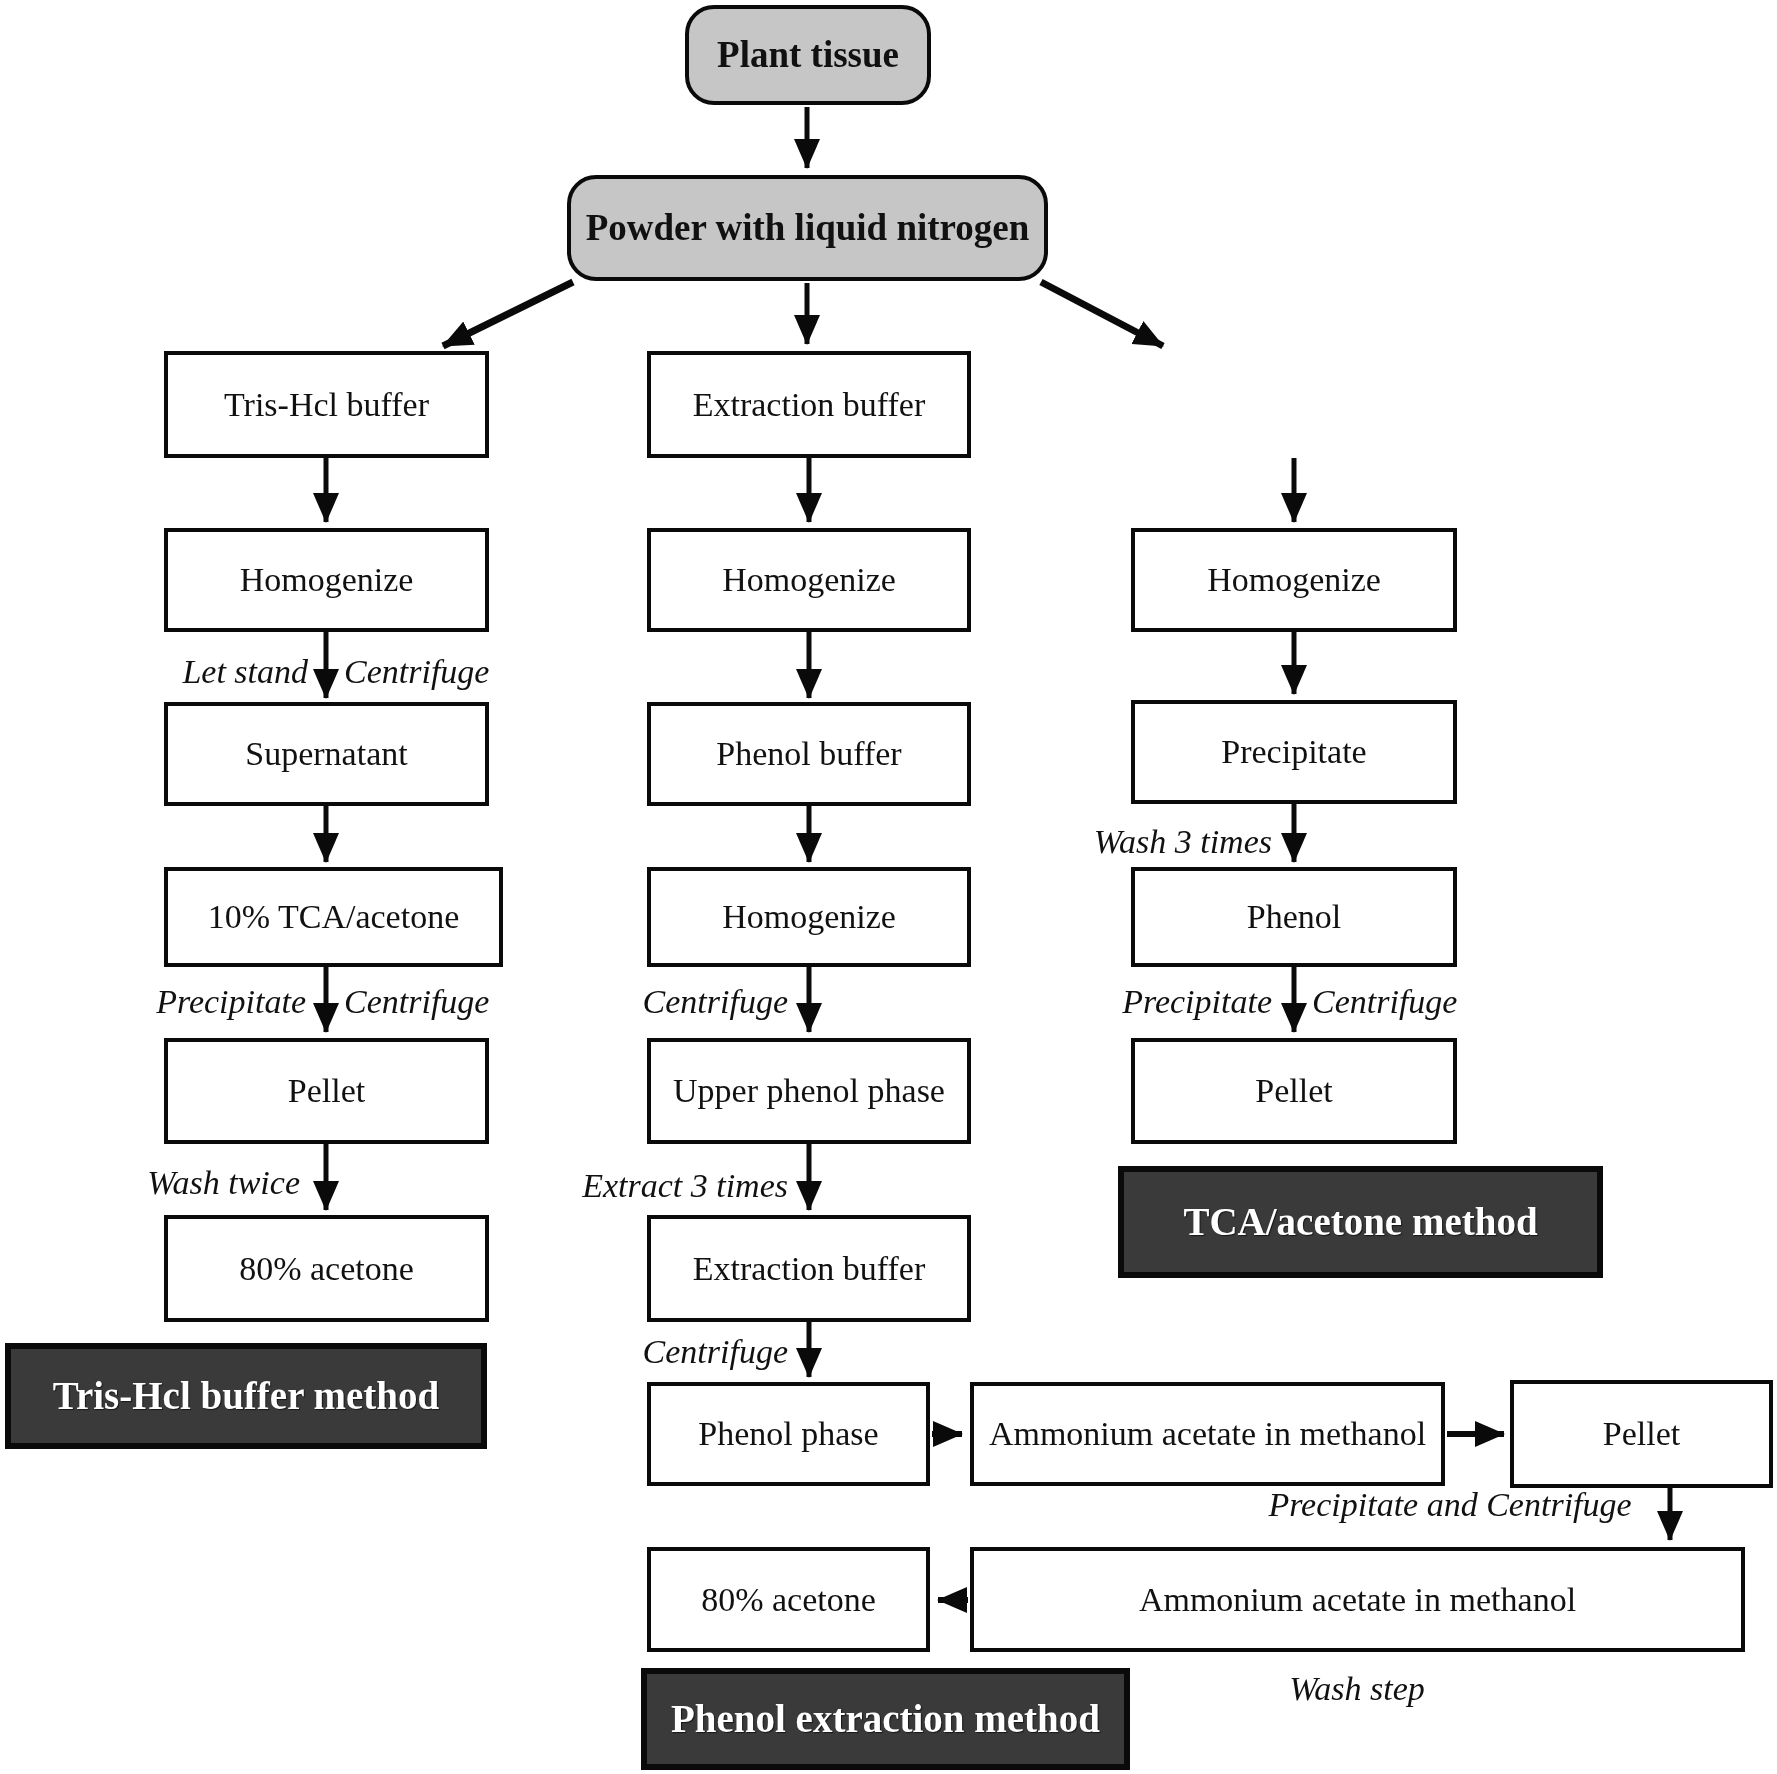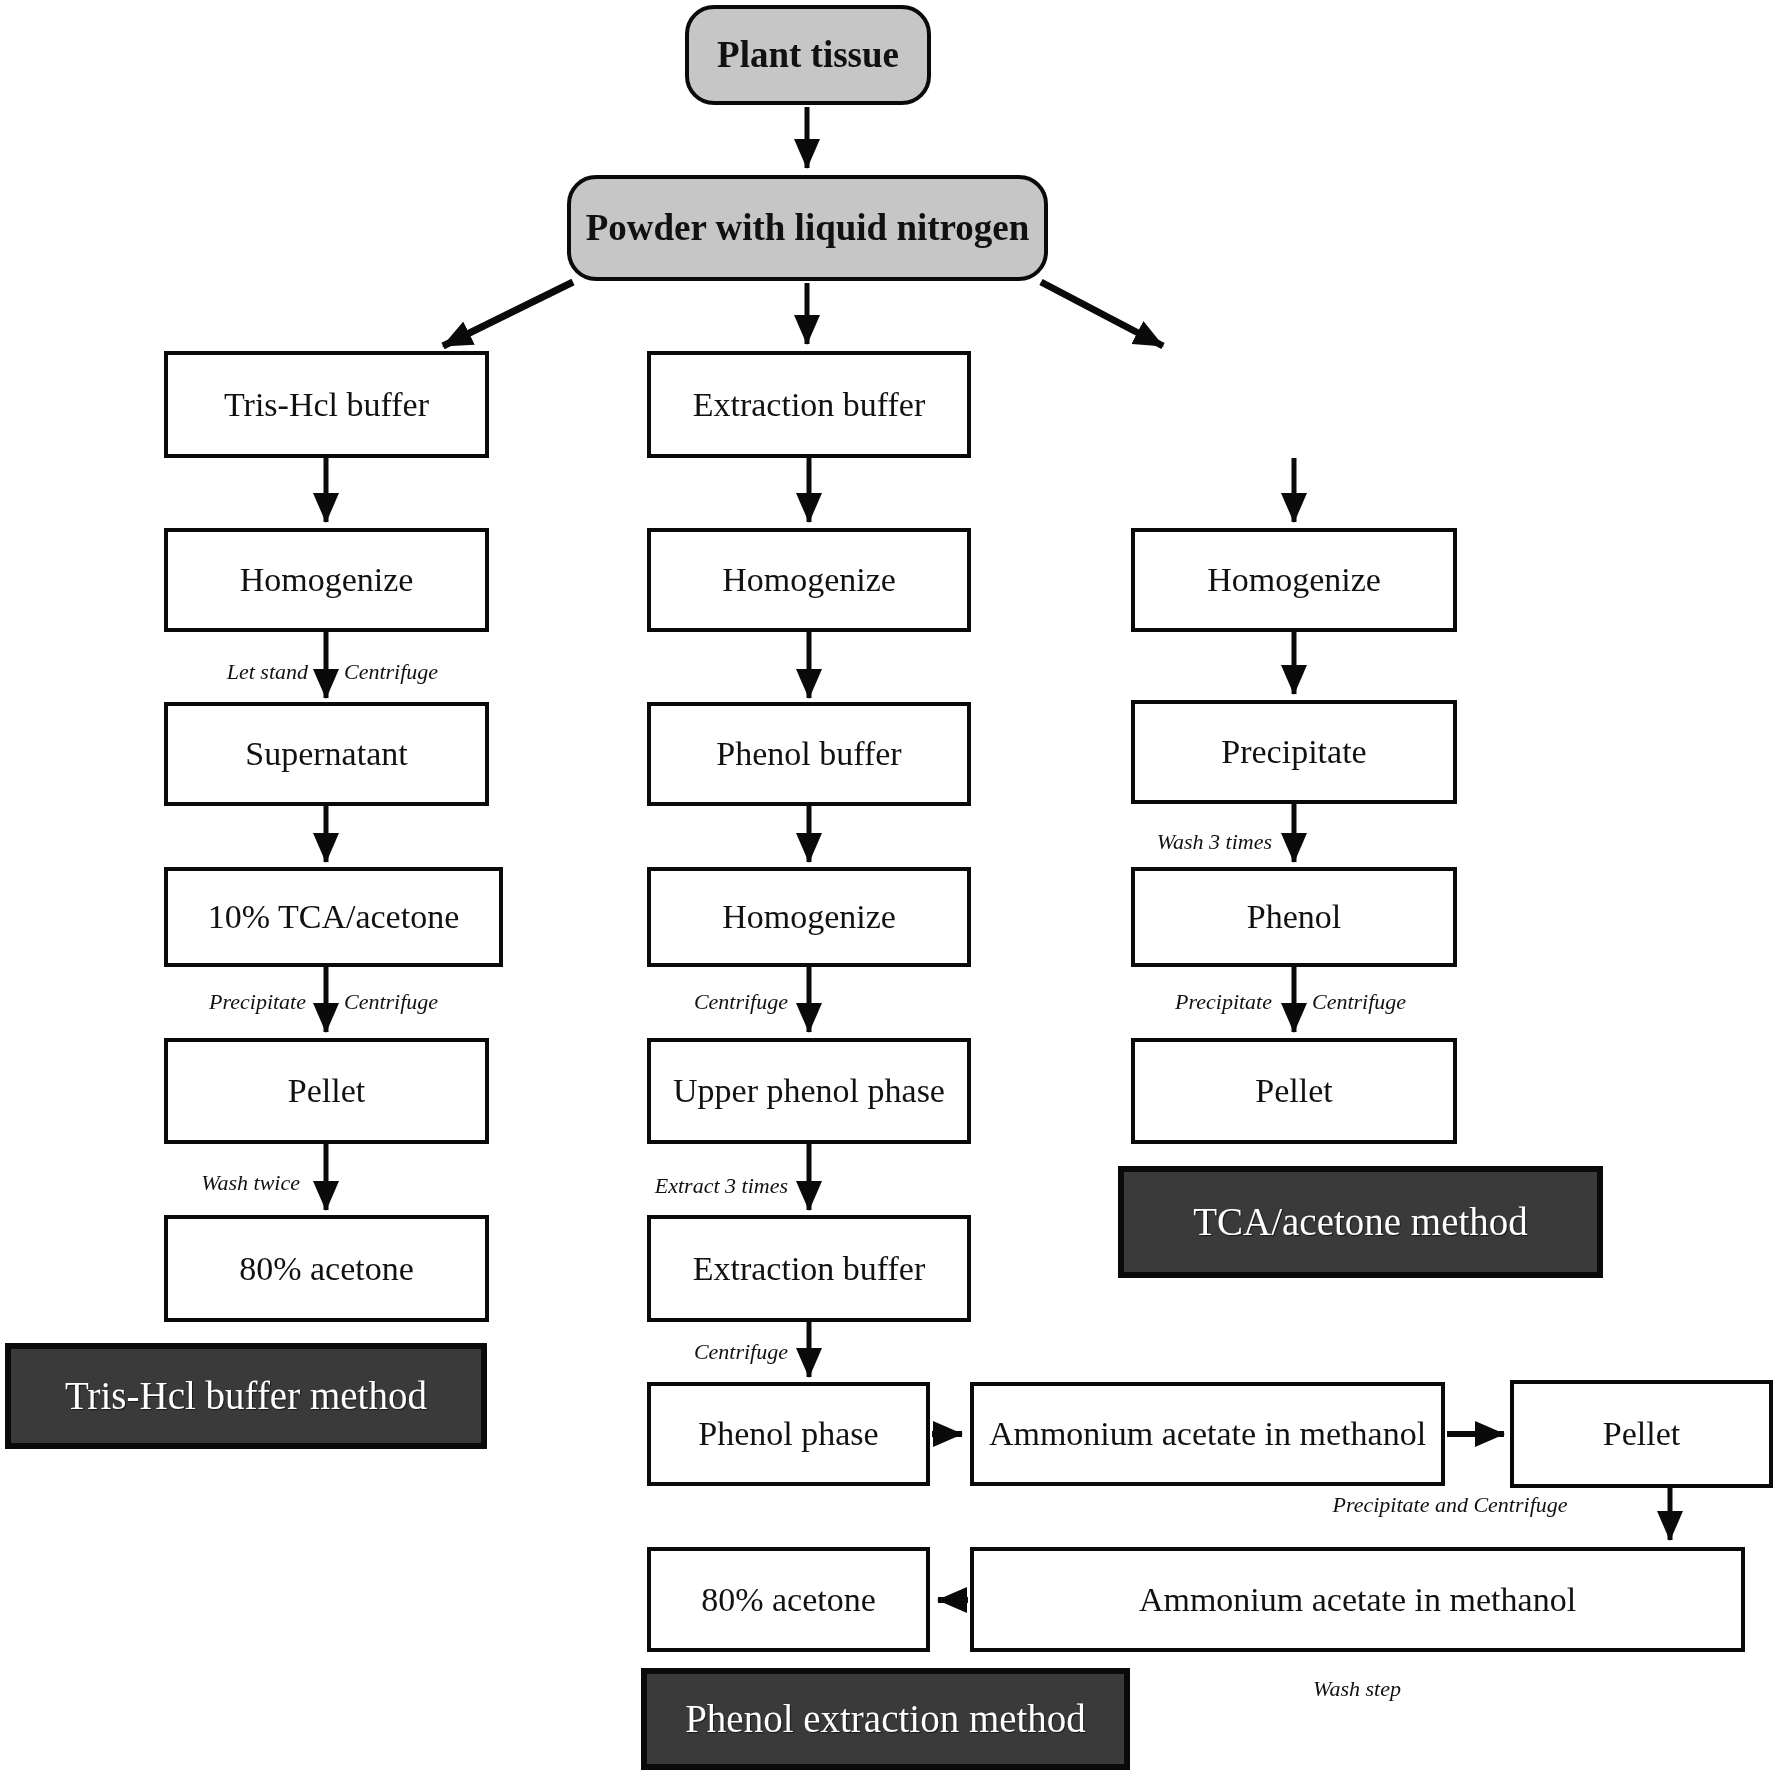--- a/index.html
+++ b/index.html
@@ -22,25 +22,25 @@
     position:absolute; box-sizing:border-box;
     display:flex; align-items:center; justify-content:center; text-align:center;
     background:var(--box_fill); border:4px solid var(--box_border);
     font-size:34px; line-height:1.1; padding:4px;
   }
   .node.start{
     background:var(--start_fill); font-weight:bold; font-size:37px;border-radius:29px;
   }
   .node.method{
     background:var(--method_fill); color:var(--method_text);
-    font-weight:normal; font-size:39px; border-width:6px;
+    font-weight:bold; font-size:39px; border-width:6px;
     text-shadow:1px 1px 1px rgba(0,0,0,.6);
   }
   .elabel{
-    position:absolute; font-style:italic; font-size:22px; white-space:nowrap;
+    position:absolute; font-style:italic; font-size:34px; white-space:nowrap;
   }
   .elabel.align-right{transform:translate(-100%,-50%);}
   .elabel.align-left{transform:translate(0,-50%);}
   .elabel.align-center{transform:translate(-50%,-50%);font-style:italic;}
 </style>
 </head>
 <body>
 
 <div id="canvas">
 

